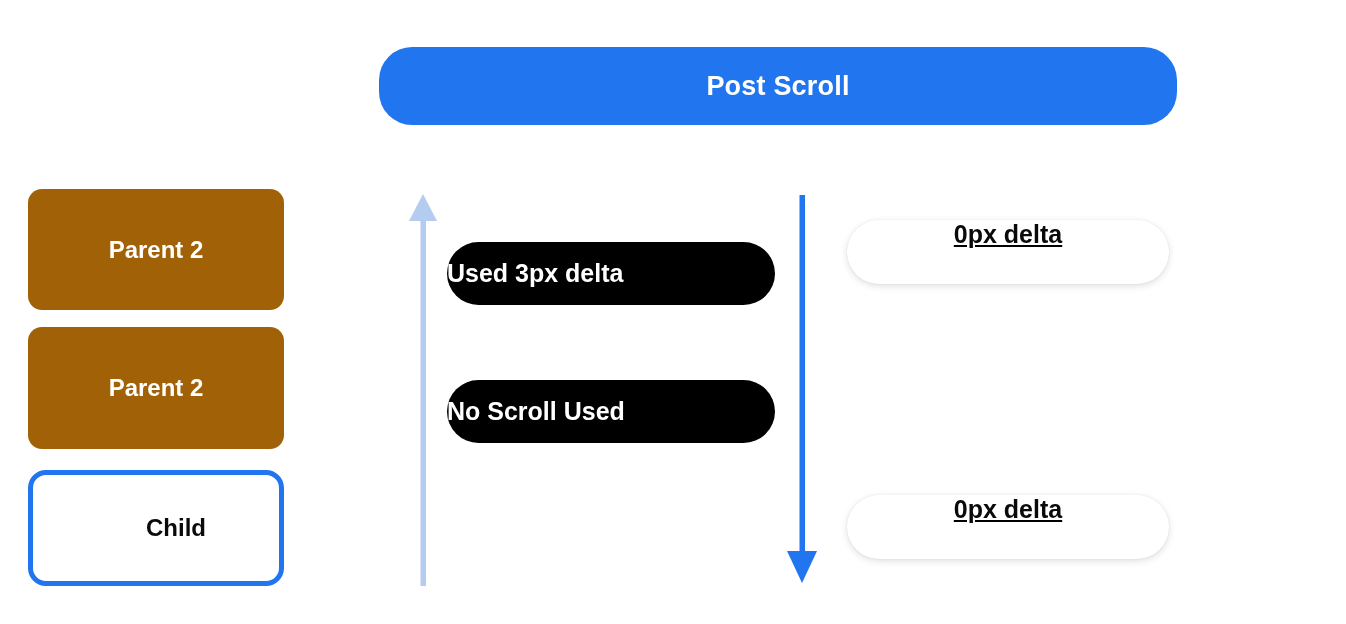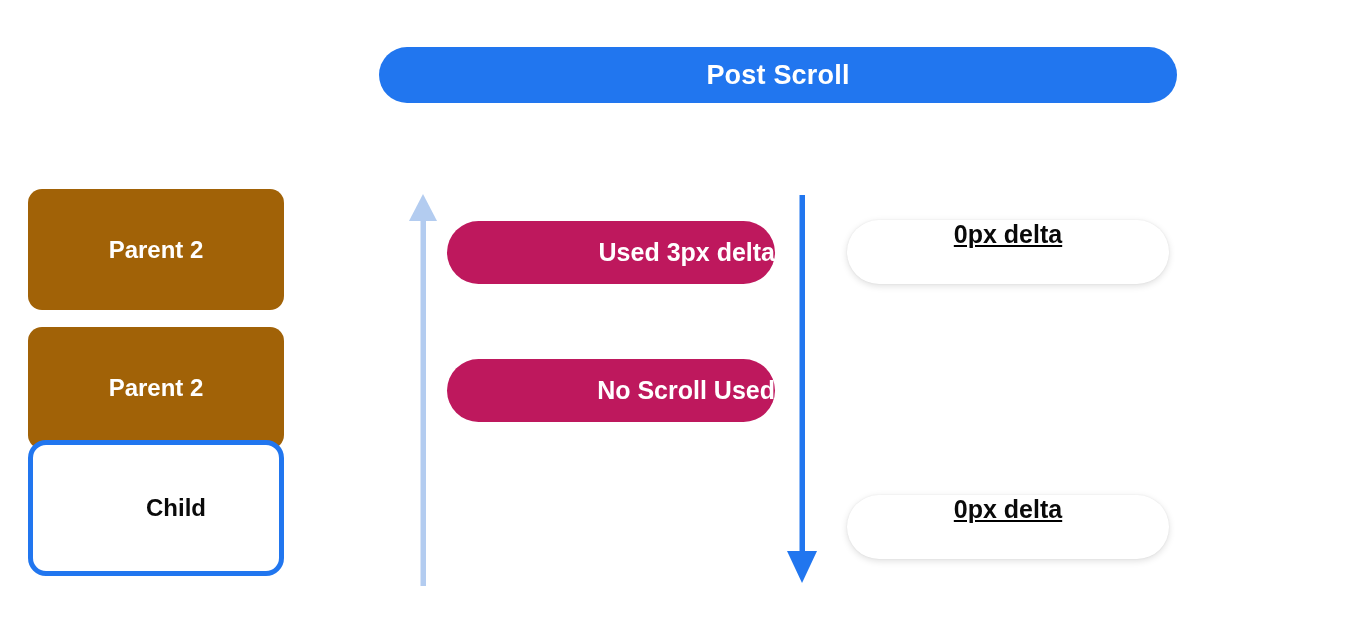--- a/index.html
+++ b/index.html
@@ -20,21 +20,21 @@
     background: #ffffff;
     overflow: hidden;
   }
 
   
   .header-pill {
     position: absolute;
     left: 379px;
     top: 47px;
     width: 798px;
-    height: 56px;
+    height: 78px;
     background: #2176ef;
     border-radius: 33px;
     display: flex;
     align-items: center;
     justify-content: center;
   }
   .header-pill .label {
     color: #ffffff;
     font-size: 27px;
     font-weight: bold;
@@ -66,38 +66,39 @@
     border-radius: 18px;
   }
   .stack-box.outlined .label {
     color: #0a0a0a;
     font-size: 24px;
     font-weight: bold;
   }
 
   #box-parent2 { top: 189px;  height: 121px; }
   #box-parent1 { top: 327px;  height: 122px; }
-  #box-child   { top: 440px;  height: 136px; padding-left: 40px; }
+  #box-child   { top: 470px;  height: 116px; padding-left: 40px; }
 
   
   .arrow {
     position: absolute;
   }
 
   
   .center-pill {
     position: absolute;
     left: 447px;
     width: 328px;
     height: 63px;
-    background: #be185d;
+    background: #000000;
     border-radius: 32px;
     display: flex;
     align-items: center;
-    justify-content: flex-end;
+    justify-content: flex-start;
+    margin-top: 21px;
   }
   .center-pill .label {
     color: #ffffff;
     font-size: 25px;
     font-weight: bold;
   }
   #pill-used-delta    { top: 221px; }
   #pill-no-delta      { top: 359px; }
 
   

